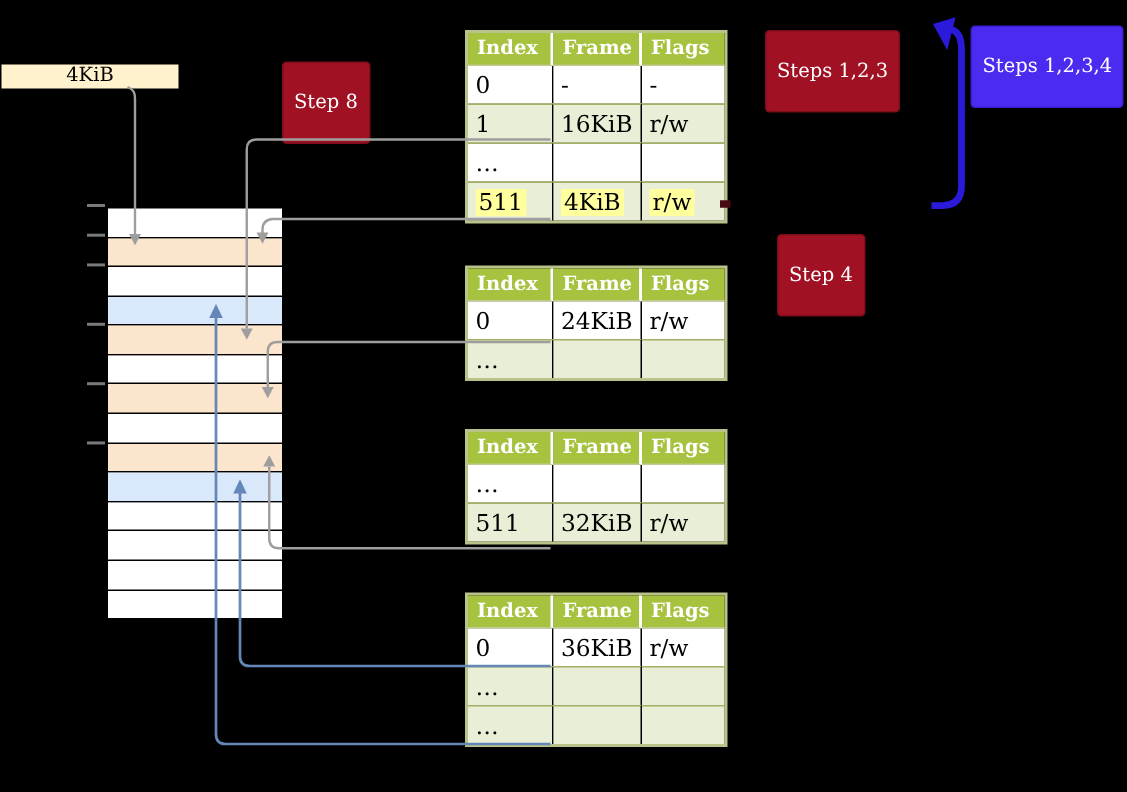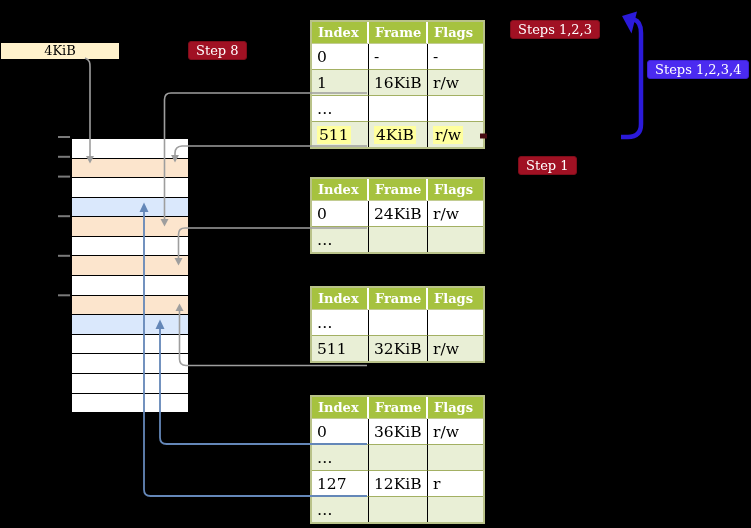--- a/index.html
+++ b/index.html
@@ -1,22 +1,22 @@
 <!DOCTYPE html>
 <html><head>
 <meta charset="utf-8">
 <style>
   html,body{margin:0;padding:0;background:#000;}
   .canvas{position:relative;width:751px;height:528px;background:#000;overflow:hidden;
           font-family:"DejaVu Serif","Liberation Serif",serif;}
   
-  .badge{position:absolute;color:#fff;font-size:13px;line-height:15px;padding:1px 7px;
+  .badge{position:absolute;color:#fff;font-size:13px;line-height:15px;padding:19px 7px;
          border-radius:3px;white-space:nowrap;}
   .badge.red{background:#a01123;border:1px solid #7e0d1a;}
-  .badge.blue{background:#4b2bf0;border:1px solid #3a1fd0;margin-top:43px;}
+  .badge.blue{background:#4b2bf0;border:1px solid #3a1fd0;}
   #b-step0{left:188px;top:41px;}
   #b-steps123{left:510px;top:20px;}
   #b-steps1234{left:647px;top:17px;}
   #b-step4{left:518px;top:156px;}
   
   .label-box{position:absolute;left:1px;top:43px;width:118px;height:16px;background:#fff2cc;
              color:#000;font-size:13px;line-height:16px;text-align:center;}
   
   .memstack{position:absolute;left:70px;top:137px;width:120px;height:277px;
             border:2px solid #000;box-sizing:border-box;display:flex;flex-direction:column;}
@@ -43,21 +43,21 @@
 </head>
 <body>
 
 <div class="canvas">
 
   <div class="label-box">4KiB</div>
 
   <span class="badge red" id="b-step0">Step 8</span>
   <span class="badge red" id="b-steps123">Steps 1,2,3</span>
   <span class="badge blue" id="b-steps1234">Steps 1,2,3,4</span>
-  <span class="badge red" id="b-step4">Step 1</span>
+  <span class="badge red" id="b-step4">Step 4</span>
 
   <div class="memstack">
     <div class="memrow" style="background: rgb(255, 255, 255);"></div>
     <div class="memrow" style="background: rgb(252, 229, 205);"></div>
     <div class="memrow" style="background: rgb(255, 255, 255);"></div>
     <div class="memrow" style="background: rgb(218, 232, 252);"></div>
     <div class="memrow" style="background: rgb(252, 229, 205);"></div>
     <div class="memrow" style="background: rgb(255, 255, 255);"></div>
     <div class="memrow" style="background: rgb(252, 229, 205);"></div>
     <div class="memrow" style="background: rgb(255, 255, 255);"></div>
@@ -176,25 +176,20 @@
     <tbody>
       <tr>
         <td>0</td>
         <td>36KiB</td>
         <td>r/w</td>
       </tr>
       <tr class="alt">
         <td>…</td>
         <td></td>
         <td></td>
-      </tr>
-      <tr>
-        <td>127</td>
-        <td>12KiB</td>
-        <td>r</td>
       </tr>
       <tr class="alt">
         <td>…</td>
         <td></td>
         <td></td>
       </tr>
     </tbody>
   </table>
 
   <svg class="overlay" width="751" height="528" viewBox="0 0 751 528">

